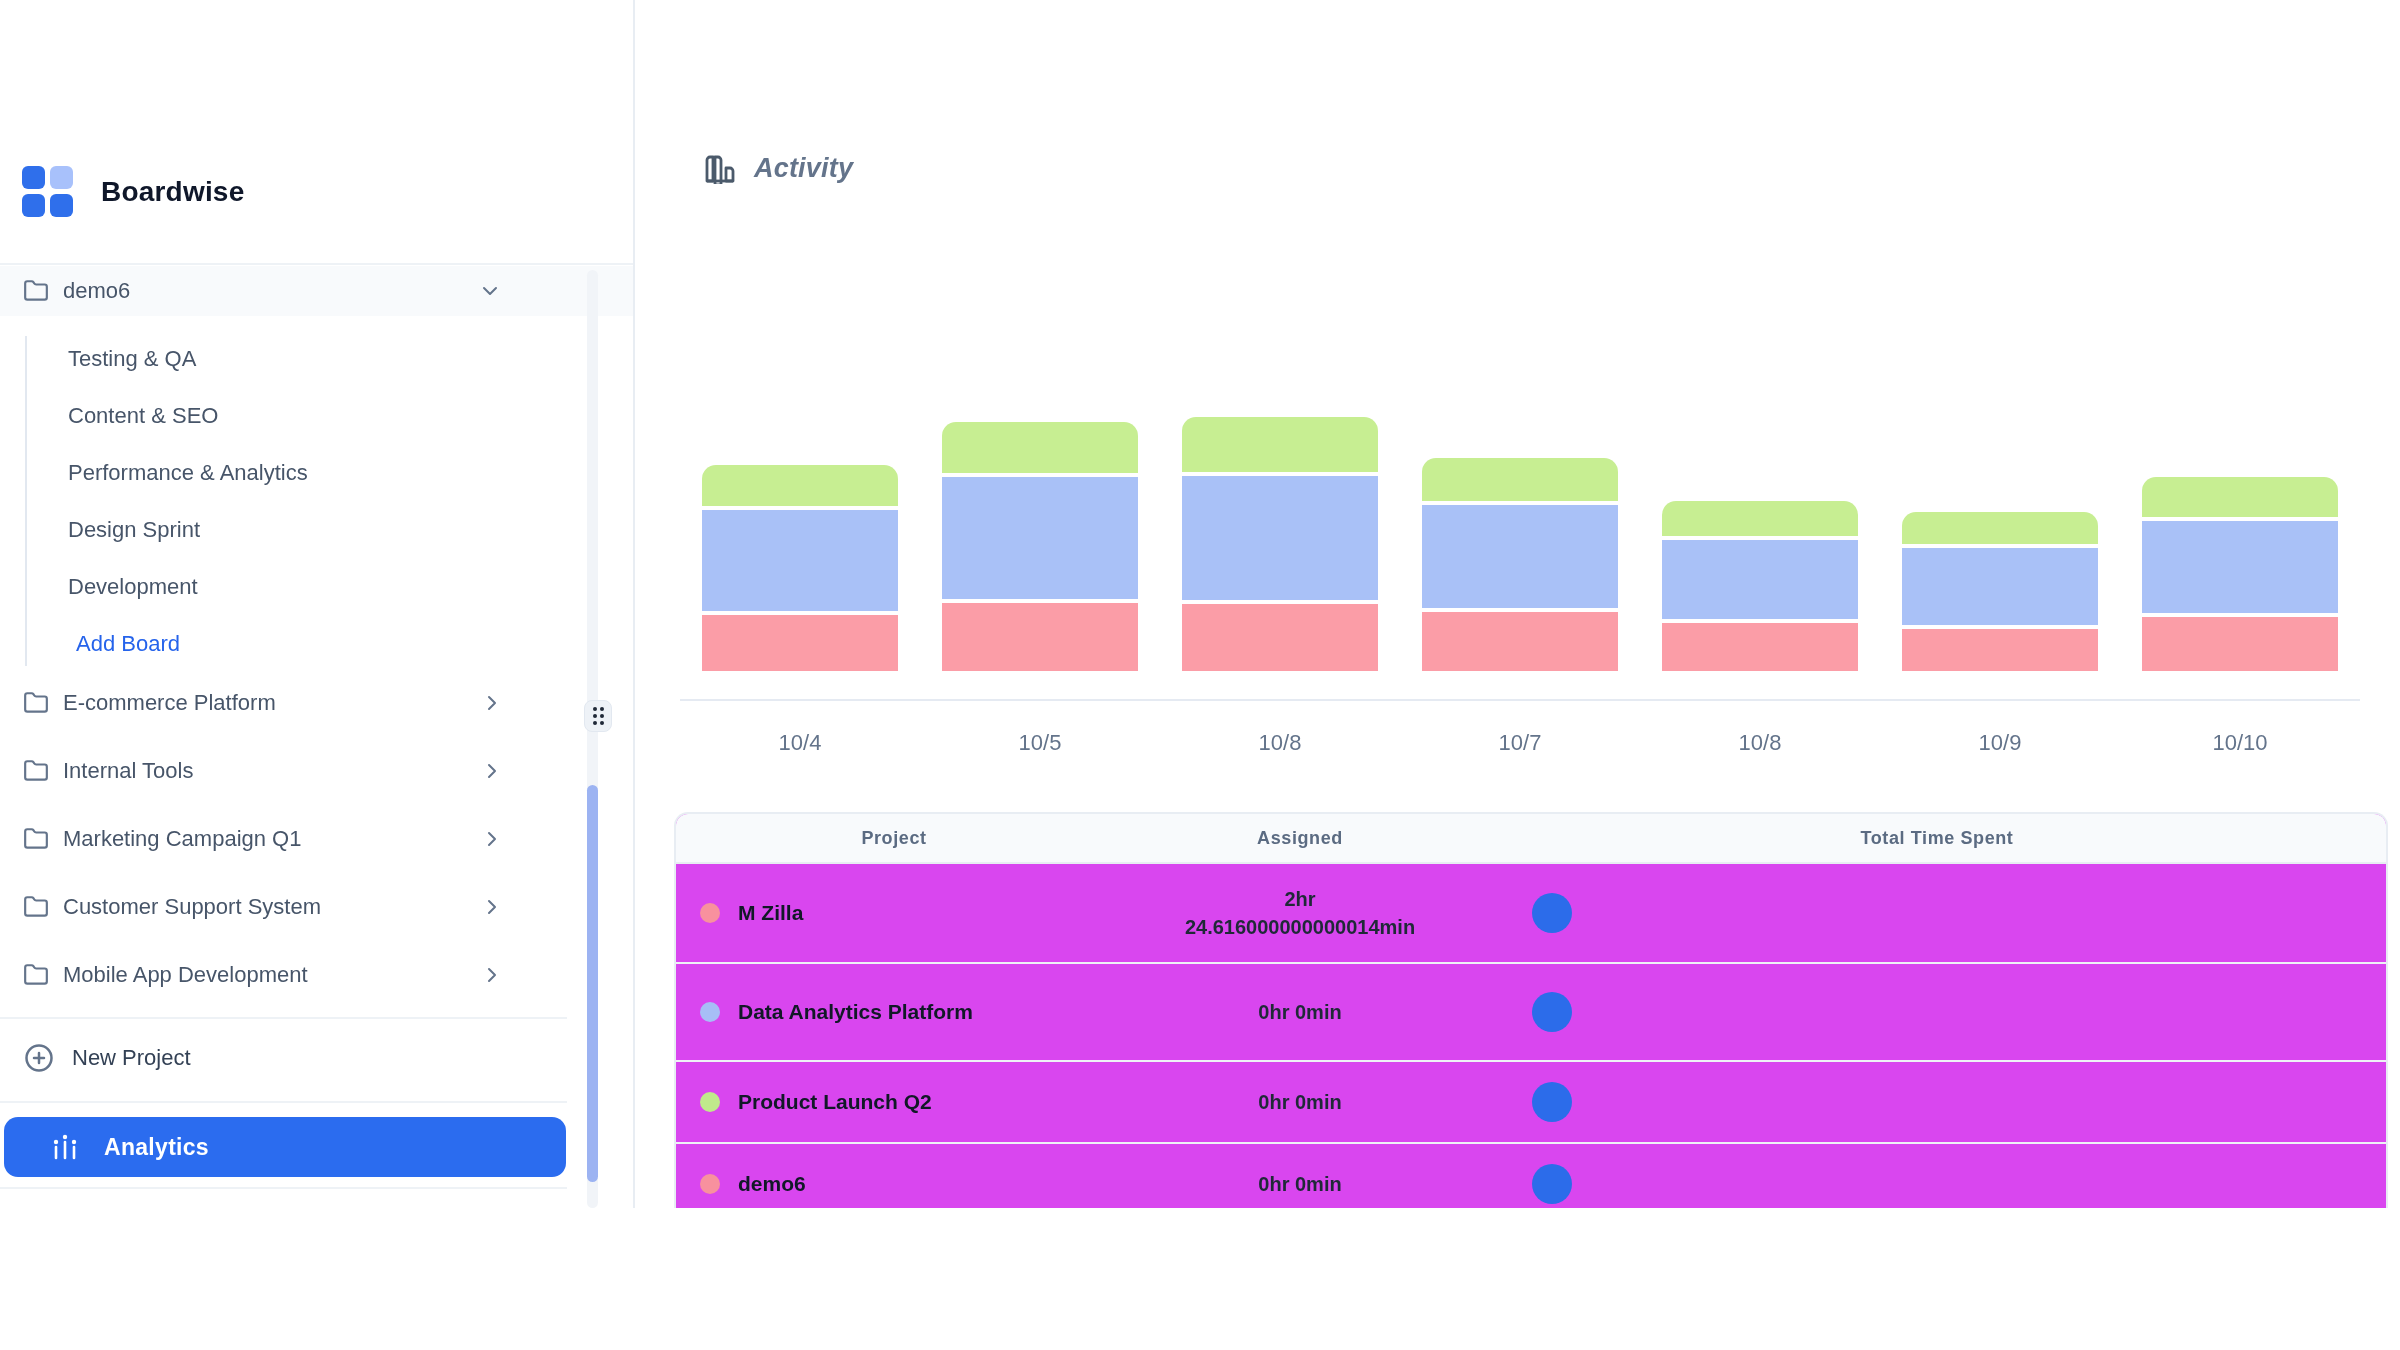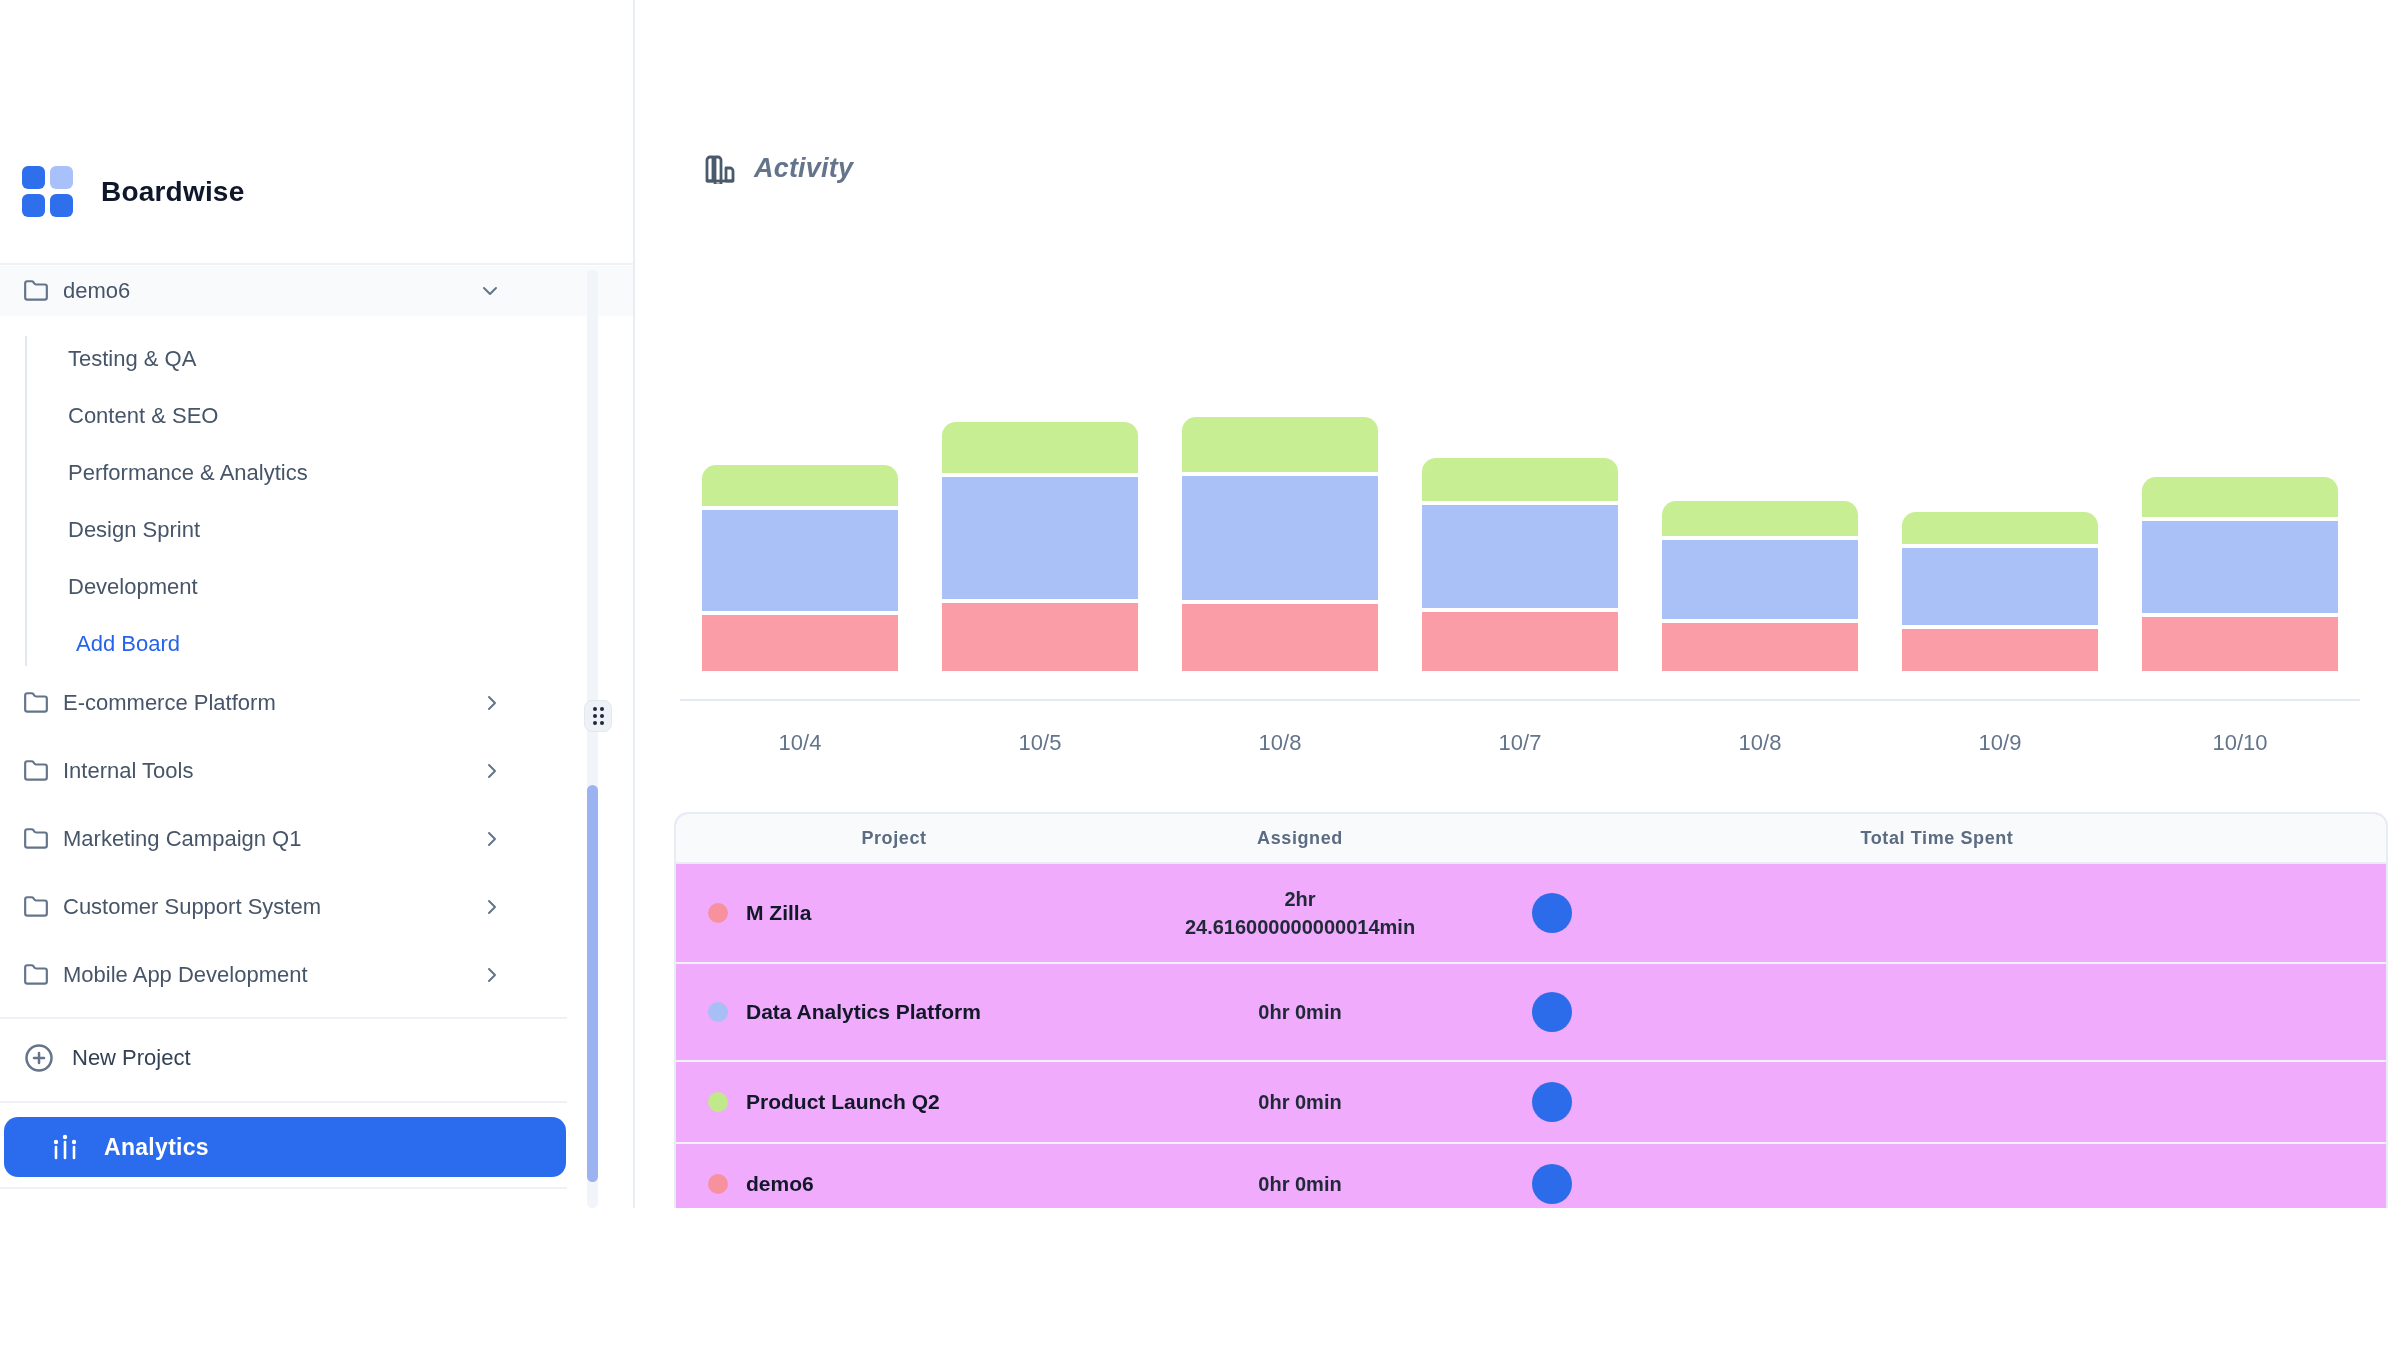--- a/index.html
+++ b/index.html
@@ -50,25 +50,25 @@
   .chart-cell{flex:1 1 0;display:flex;flex-direction:column;justify-content:flex-end;align-items:center;height:100%;}
   .bar{width:196px;display:flex;flex-direction:column;justify-content:flex-end;}
   .seg{width:100%;}
   .seg + .seg{margin-top:4px;}
   .seg-top{border-radius:14px 14px 0 0;}
   .axis-line{position:absolute;left:680px;top:699px;width:1680px;height:2px;background:#e5eaf2;}
   .xlabels{position:absolute;left:680px;top:730px;width:1680px;display:flex;}
   .xlabel{flex:1 1 0;text-align:center;font-size:22px;color:#64748b;}
   
   .card{position:absolute;left:674px;top:812px;width:1714px;height:396px;border:2px solid #e8edf3;border-bottom:none;
-    border-radius:14px 14px 0 0;overflow:hidden;background:#f0abfc;box-sizing:border-box;}
+    border-radius:14px 14px 0 0;overflow:hidden;background:#d946ef;box-sizing:border-box;}
   .thead{display:grid;grid-template-columns:436px 376px 1fr;height:50px;background:#f8fafc;border-bottom:2px solid #e8edf3;box-sizing:border-box;}
   .th{display:flex;align-items:center;justify-content:center;font-size:18px;font-weight:600;color:#5b6b82;letter-spacing:.6px;}
   .trow{display:grid;grid-template-columns:436px 376px 1fr;border-bottom:2px solid #eef2f6;box-sizing:border-box;}
-  .td-project{display:flex;align-items:center;padding-left:32px;}
+  .td-project{display:flex;align-items:center;padding-left:24px;}
   .dot{width:20px;height:20px;border-radius:50%;flex:0 0 auto;}
   .proj-name{margin-left:18px;font-size:21px;font-weight:700;color:#111827;}
   .td-time{display:flex;flex-direction:column;align-items:center;justify-content:center;
     font-size:20px;font-weight:600;color:#1f2937;line-height:28px;text-align:center;}
   .td-assigned{display:flex;align-items:center;padding-left:44px;}
   .avatar{width:40px;height:40px;border-radius:50%;}
   svg{display:block;}
 </style>
 </head>
 <body>

